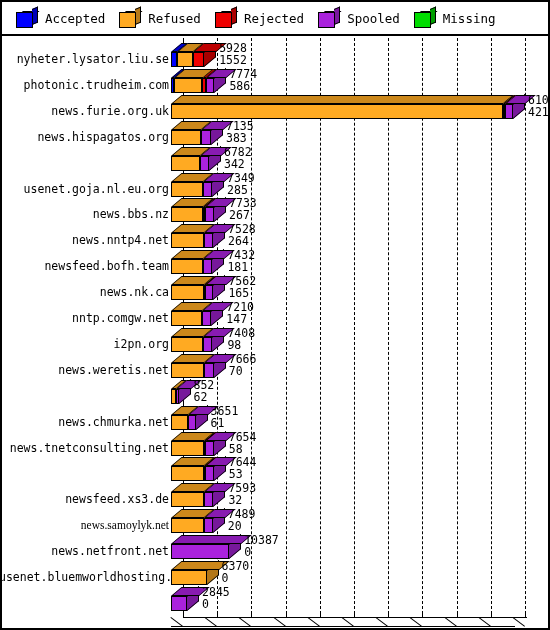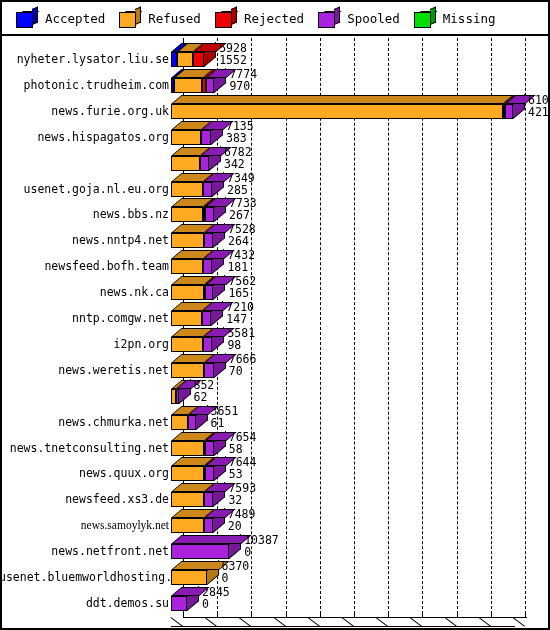--- a/index.html
+++ b/index.html
@@ -118,21 +118,21 @@
       <div class="segside" style="left: 212.434px; top: 41.9px; width: 12px; height: 15px; background: rgb(119, 24, 155);"></div>
       <div class="segtop" style="left: 204.226px; top: 32.9px; width: 20.208px; height: 9px; background: rgb(136, 27, 177);"></div>
       <div class="seg" style="left: 204.226px; top: 41.9px; width: 8.208px; height: 15px; background: rgb(170, 34, 221);"></div>
       <div class="segtop" style="left: 200.464px; top: 32.9px; width: 3.762px; height: 9px; background: rgb(190, 0, 0);"></div>
       <div class="seg" style="left: 200.464px; top: 41.9px; width: 3.762px; height: 15px; background: rgb(238, 0, 0);"></div>
       <div class="segtop" style="left: 171.736px; top: 32.9px; width: 28.728px; height: 9px; background: rgb(204, 136, 27);"></div>
       <div class="seg" style="left: 171.736px; top: 41.9px; width: 28.728px; height: 15px; background: rgb(255, 170, 34);"></div>
       <div class="segtop" style="left: 169px; top: 32.9px; width: 2.736px; height: 9px; background: rgb(0, 0, 204);"></div>
       <div class="seg" style="left: 169px; top: 41.9px; width: 2.736px; height: 15px; background: rgb(0, 0, 255);"></div>
       <div class="vallabel" style="left: 227.434px; top: 31.9px;">7774</div>
-      <div class="vallabel" style="left: 227.434px; top: 43.9px;">970</div>
+      <div class="vallabel" style="left: 227.434px; top: 43.9px;">586</div>
       <div class="rowlabel" style="right: 379px; top: 68.8px; width: 170px;">news.furie.org.uk</div>
       <div class="segside" style="left: 511px; top: 67.8px; width: 12px; height: 15px; background: rgb(119, 24, 155);"></div>
       <div class="segtop" style="left: 503.134px; top: 58.8px; width: 19.866px; height: 9px; background: rgb(136, 27, 177);"></div>
       <div class="seg" style="left: 503.134px; top: 67.8px; width: 7.866px; height: 15px; background: rgb(170, 34, 221);"></div>
       <div class="segtop" style="left: 501.424px; top: 58.8px; width: 2px; height: 9px; background: rgb(190, 0, 0);"></div>
       <div class="seg" style="left: 501.424px; top: 67.8px; width: 2px; height: 15px; background: rgb(238, 0, 0);"></div>
       <div class="segtop" style="left: 169px; top: 58.8px; width: 332.424px; height: 9px; background: rgb(204, 136, 27);"></div>
       <div class="seg" style="left: 169px; top: 67.8px; width: 332.424px; height: 15px; background: rgb(255, 170, 34);"></div>
       <div class="vallabel" style="left: 526px; top: 57.8px;">61064</div>
       <div class="vallabel" style="left: 526px; top: 69.8px;">421</div>
@@ -202,21 +202,21 @@
       <div class="segtop" style="left: 169px; top: 266px; width: 31.122px; height: 9px; background: rgb(204, 136, 27);"></div>
       <div class="seg" style="left: 169px; top: 275px; width: 31.122px; height: 15px; background: rgb(255, 170, 34);"></div>
       <div class="vallabel" style="left: 224.356px; top: 265px;">7210</div>
       <div class="vallabel" style="left: 224.356px; top: 277px;">147</div>
       <div class="rowlabel" style="right: 379px; top: 301.9px; width: 170px;">i2pn.org</div>
       <div class="segside" style="left: 210.382px; top: 300.9px; width: 12px; height: 15px; background: rgb(119, 24, 155);"></div>
       <div class="segtop" style="left: 201.148px; top: 291.9px; width: 21.234px; height: 9px; background: rgb(136, 27, 177);"></div>
       <div class="seg" style="left: 201.148px; top: 300.9px; width: 9.234px; height: 15px; background: rgb(170, 34, 221);"></div>
       <div class="segtop" style="left: 169px; top: 291.9px; width: 32.148px; height: 9px; background: rgb(204, 136, 27);"></div>
       <div class="seg" style="left: 169px; top: 300.9px; width: 32.148px; height: 15px; background: rgb(255, 170, 34);"></div>
-      <div class="vallabel" style="left: 225.382px; top: 290.9px;">5581</div>
+      <div class="vallabel" style="left: 225.382px; top: 290.9px;">7408</div>
       <div class="vallabel" style="left: 225.382px; top: 302.9px;">98</div>
       <div class="rowlabel" style="right: 379px; top: 327.8px; width: 170px;">news.weretis.net</div>
       <div class="segside" style="left: 211.75px; top: 326.8px; width: 12px; height: 15px; background: rgb(119, 24, 155);"></div>
       <div class="segtop" style="left: 202.174px; top: 317.8px; width: 21.576px; height: 9px; background: rgb(136, 27, 177);"></div>
       <div class="seg" style="left: 202.174px; top: 326.8px; width: 9.576px; height: 15px; background: rgb(170, 34, 221);"></div>
       <div class="segtop" style="left: 169px; top: 317.8px; width: 33.174px; height: 9px; background: rgb(204, 136, 27);"></div>
       <div class="seg" style="left: 169px; top: 326.8px; width: 33.174px; height: 15px; background: rgb(255, 170, 34);"></div>
       <div class="vallabel" style="left: 226.75px; top: 316.8px;">7666</div>
       <div class="vallabel" style="left: 226.75px; top: 328.8px;">70</div>
       <div class="segside" style="left: 176.524px; top: 352.7px; width: 12px; height: 15px; background: rgb(119, 24, 155);"></div>
@@ -237,21 +237,20 @@
       <div class="rowlabel" style="right: 379px; top: 405.5px; width: 170px;">news.tnetconsulting.net</div>
       <div class="segside" style="left: 211.75px; top: 404.5px; width: 12px; height: 15px; background: rgb(119, 24, 155);"></div>
       <div class="segtop" style="left: 203.2px; top: 395.5px; width: 20.55px; height: 9px; background: rgb(136, 27, 177);"></div>
       <div class="seg" style="left: 203.2px; top: 404.5px; width: 8.55px; height: 15px; background: rgb(170, 34, 221);"></div>
       <div class="segtop" style="left: 202.174px; top: 395.5px; width: 2px; height: 9px; background: rgb(190, 0, 0);"></div>
       <div class="seg" style="left: 202.174px; top: 404.5px; width: 2px; height: 15px; background: rgb(238, 0, 0);"></div>
       <div class="segtop" style="left: 169px; top: 395.5px; width: 33.174px; height: 9px; background: rgb(204, 136, 27);"></div>
       <div class="seg" style="left: 169px; top: 404.5px; width: 33.174px; height: 15px; background: rgb(255, 170, 34);"></div>
       <div class="vallabel" style="left: 226.75px; top: 394.5px;">7654</div>
       <div class="vallabel" style="left: 226.75px; top: 406.5px;">58</div>
-      <div class="rowlabel" style="right: 379px; top: 431.4px; width: 170px;">news.quux.org</div>
       <div class="segside" style="left: 211.75px; top: 430.4px; width: 12px; height: 15px; background: rgb(119, 24, 155);"></div>
       <div class="segtop" style="left: 203.2px; top: 421.4px; width: 20.55px; height: 9px; background: rgb(136, 27, 177);"></div>
       <div class="seg" style="left: 203.2px; top: 430.4px; width: 8.55px; height: 15px; background: rgb(170, 34, 221);"></div>
       <div class="segtop" style="left: 202.174px; top: 421.4px; width: 2px; height: 9px; background: rgb(190, 0, 0);"></div>
       <div class="seg" style="left: 202.174px; top: 430.4px; width: 2px; height: 15px; background: rgb(238, 0, 0);"></div>
       <div class="segtop" style="left: 169px; top: 421.4px; width: 33.174px; height: 9px; background: rgb(204, 136, 27);"></div>
       <div class="seg" style="left: 169px; top: 430.4px; width: 33.174px; height: 15px; background: rgb(255, 170, 34);"></div>
       <div class="vallabel" style="left: 226.75px; top: 420.4px;">7644</div>
       <div class="vallabel" style="left: 226.75px; top: 432.4px;">53</div>
       <div class="rowlabel" style="right: 379px; top: 457.3px; width: 170px;">newsfeed.xs3.de</div>
@@ -275,21 +274,20 @@
       <div class="segtop" style="left: 169px; top: 499.1px; width: 70.14px; height: 9px; background: rgb(136, 27, 177);"></div>
       <div class="seg" style="left: 169px; top: 508.1px; width: 58.14px; height: 15px; background: rgb(170, 34, 221);"></div>
       <div class="vallabel" style="left: 242.14px; top: 498.1px;">10387</div>
       <div class="vallabel" style="left: 242.14px; top: 510.1px;">0</div>
       <div class="rowlabel" style="right: 379px; top: 535px; width: 170px;">usenet.bluemworldhosting.com</div>
       <div class="segside" style="left: 204.568px; top: 534px; width: 12px; height: 15px; background: rgb(179, 119, 24);"></div>
       <div class="segtop" style="left: 169px; top: 525px; width: 47.568px; height: 9px; background: rgb(204, 136, 27);"></div>
       <div class="seg" style="left: 169px; top: 534px; width: 35.568px; height: 15px; background: rgb(255, 170, 34);"></div>
       <div class="vallabel" style="left: 219.568px; top: 524px;">6370</div>
       <div class="vallabel" style="left: 219.568px; top: 536px;">0</div>
-      <div class="rowlabel" style="right: 379px; top: 560.9px; width: 170px;">ddt.demos.su</div>
       <div class="segside" style="left: 185.074px; top: 559.9px; width: 12px; height: 15px; background: rgb(119, 24, 155);"></div>
       <div class="segtop" style="left: 169px; top: 550.9px; width: 28.074px; height: 9px; background: rgb(136, 27, 177);"></div>
       <div class="seg" style="left: 169px; top: 559.9px; width: 16.074px; height: 15px; background: rgb(170, 34, 221);"></div>
       <div class="vallabel" style="left: 200.074px; top: 549.9px;">2845</div>
       <div class="vallabel" style="left: 200.074px; top: 561.9px;">0</div>
       <div class="axisline" style="left: 181px; top: 580.8px; width: 344px; height: 1px;"></div>
       <div class="axisline" style="left: 169px; top: 589.8px; width: 344px; height: 1px;"></div>
       <div class="axisline" style="left: 169px; top: 580.8px; width: 15px; height: 1px; transform-origin: left top; transform: rotate(36.8699deg);"></div>
       <div class="tickmark" style="left: 181px; top: 577.8px; width: 1px; height: 4px;"></div>
       <div class="ticklabel" style="left: 161.8px; top: 592.8px;">0%</div>

